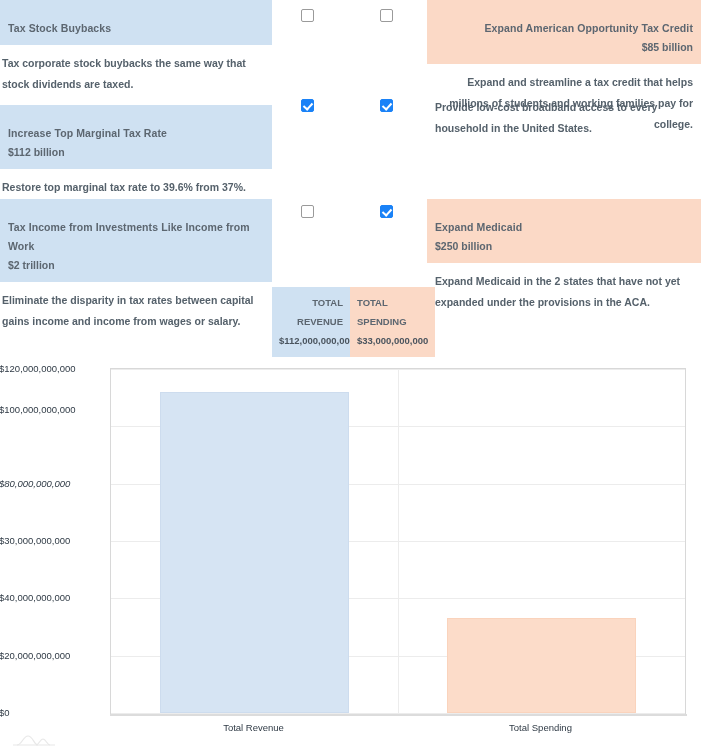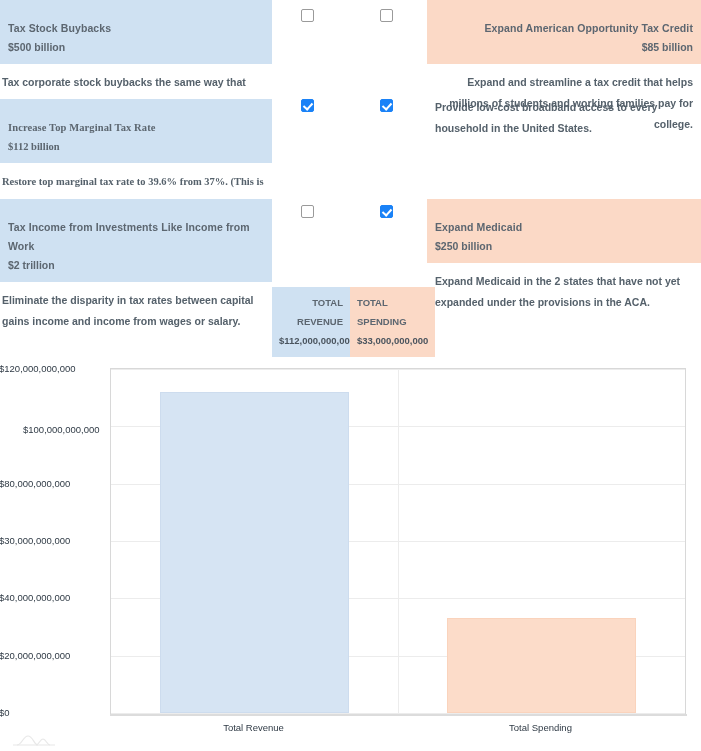--- a/index.html
+++ b/index.html
@@ -133,26 +133,25 @@
 </head>
 <body>
 
 <div id="root">
 
   <div class="policy-col col-left">
 
     <div class="policy-item" style="top:0px;">
       <div class="policy-head revenue">
         <span class="policy-title">Tax Stock Buybacks</span>
-        <span class="policy-cost">$500 billion</span>
       </div>
       <div class="policy-desc">Tax corporate stock buybacks the same way that stock dividends are taxed.</div>
     </div>
 
-    <div class="policy-item" style="top:99px;font-family:Liberation Serif, serif;">
+    <div class="policy-item" style="top:105px;">
       <div class="policy-head revenue">
         <span class="policy-title">Increase Top Marginal Tax Rate</span>
         <span class="policy-cost">$112 billion</span>
       </div>
       <div class="policy-desc">Restore top marginal tax rate to 39.6% from 37%. (This is a rollback of part of the 2017 Republican Tax Cuts and Jobs Act.)</div>
     </div>
 
     <div class="policy-item" style="top:199px;">
       <div class="policy-head revenue">
         <span class="policy-title">Tax Income from Investments Like Income from Work</span>
@@ -215,22 +214,22 @@
         <div class="gridline" style="top: 229.333px;"></div>
         <div class="gridline" style="top: 286.667px;"></div>
         <div class="gridline" style="top: 344px;"></div>
         <div class="vdivider" style="left: 287px;"></div>
         <div class="bar revenue" style="left: 49px; width: 189px; height: 321px;"></div>
         <div class="bar spending" style="left: 336px; width: 189px; height: 95px;"></div>
       </div>
     <div class="axis-base"></div>
     <div id="yticks">
         <div class="ytick" style="top: 9px;">$120,000,000,000</div>
-        <div class="ytick" style="top: 70px; padding-left: 24px;">$100,000,000,000</div>
-        <div class="ytick" style="top: 123.667px;">$80,000,000,000</div>
+        <div class="ytick" style="top: 50px;">$100,000,000,000</div>
+        <div class="ytick" style="top: 123.667px; font-style: italic;">$80,000,000,000</div>
         <div class="ytick" style="top: 181px;">$30,000,000,000</div>
         <div class="ytick" style="top: 238.333px;">$40,000,000,000</div>
         <div class="ytick" style="top: 295.667px;">$20,000,000,000</div>
         <div class="ytick" style="top: 353px;">$0</div>
       </div>
     <div id="xticks">
         <div class="xtick" style="left: 110px; width: 287px;">Total Revenue</div>
         <div class="xtick" style="left: 397px; width: 287px;">Total Spending</div>
       </div>
   </div>

